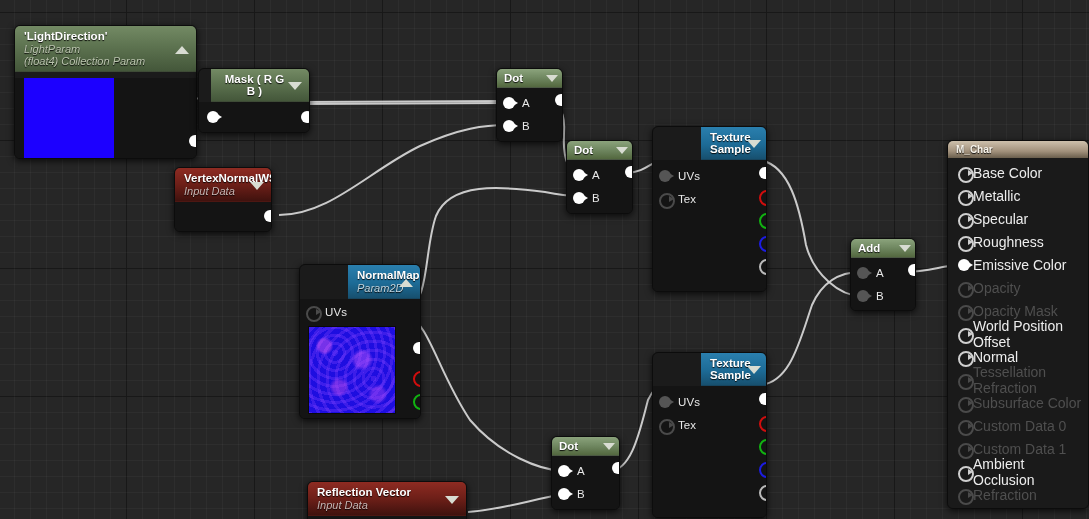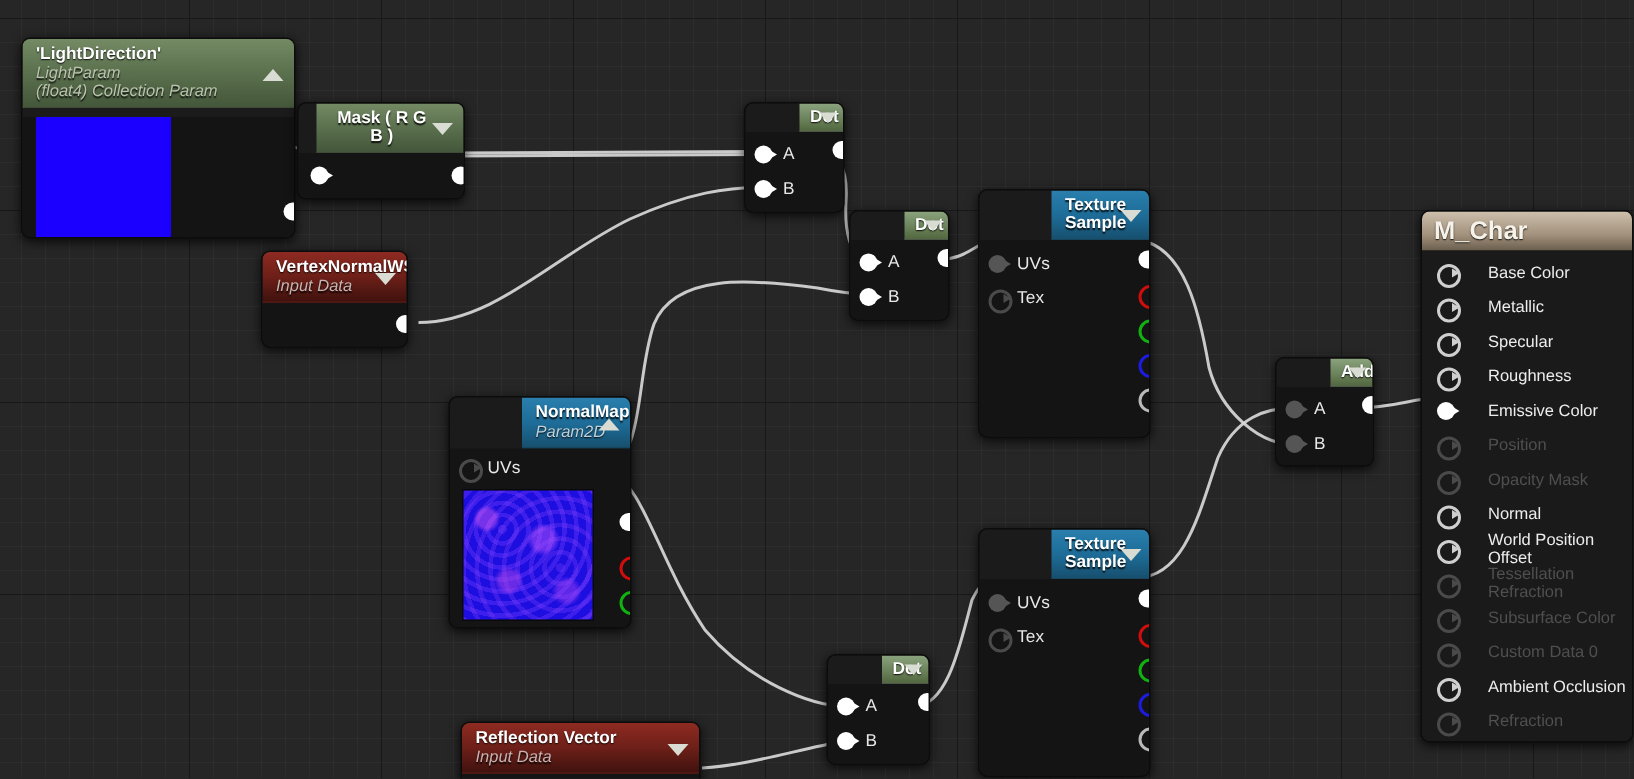--- a/index.html
+++ b/index.html
@@ -38,21 +38,21 @@
     font-size:11.5px;
     font-weight:bold;
     text-shadow:0 1px 1px rgba(0,0,0,.9);
     border-bottom:1px solid rgba(0,0,0,.45);
   }
   .node .hdr .sub {
     display:block; font-size:11px; font-weight:normal; font-style:italic;
     color:#b9c3ad; margin-top:1px;
   }
   .hdr.green  { background:linear-gradient(to bottom,#738a64 0%,#5d7350 45%,#44573a 100%); }
-  .hdr.greenS { background:linear-gradient(to bottom,#8ba37c 0%,#6f8760 50%,#53683f 100%);margin-left:36px; }
+  .hdr.greenS { background:linear-gradient(to bottom,#8ba37c 0%,#6f8760 50%,#53683f 100%); }
   .hdr.red    { background:linear-gradient(to bottom,#8e2b22 0%,#6d1f18 50%,#40120e 100%); }
   .hdr.blue   { background:linear-gradient(to bottom,#2a7fae 0%,#1d6b96 55%,#17506f 100%);margin-left:48px; }
   .hdr.tan    { background:linear-gradient(to bottom,#cdc0ac 0%,#a2917c 60%,#6a5e4d 100%); color:#f5f0e6;}
   .hdr.tan .t { color:#f7f3ea; }
 
   .caret {
     position:absolute; right:7px; top:50%; margin-top:-3px;
     width:0;height:0;border-left:7px solid transparent;border-right:7px solid transparent;
   }
   .caret.down { border-top:8px solid #d8dcd2; }
@@ -82,24 +82,24 @@
   .pin.b::before { background:transparent; border:2.4px solid #1c1ce0; }
   .pin.b::after  { border-left-color:#1c1ce0; }
   .pin.a::before { background:transparent; border:2.4px solid #b9b9b9; }
   .pin.a::after  { border-left-color:#b9b9b9; }
 
   .swatch { margin:6px 9px 8px 9px; width:90px; height:90px; }
   .thumb  { margin:5px 8px 7px 8px; width:88px; height:88px; border:1px solid #0a0a0a; }
 
   
   #m_char { position:absolute; left:947px; top:140px; width:142px; }
-  #m_char .hdr { padding:3px 8px; font-size:17px; border-bottom:none; }
+  #m_char .hdr { padding:3px 8px; font-size:10px; border-bottom:none; }
   #m_char .body { background:#1a1a1a; padding:3px 0 2px 0; }
   .mrow { display:flex; align-items:center; height:23px; padding-left:10px; }
-  .mrow .lbl { font-size:11px; color:#ededed; margin-left:22px; }
+  .mrow .lbl { font-size:14px; color:#ededed; margin-left:3px; }
   .mrow.disabled .lbl { color:#4f4f4f; }
 
   .node-pin-abs { position:absolute; }
 </style>
 </head>
 <body>
 
 <div id="canvas">
 
   <svg class="wires">
@@ -384,46 +384,50 @@
       <div class="mrow">
         <span class="pin hollow"></span>
         <span class="lbl">Roughness</span>
       </div>
       <div class="mrow">
         <span class="pin filled"></span>
         <span class="lbl">Emissive Color</span>
       </div>
       <div class="mrow disabled">
         <span class="pin hollow off"></span>
-        <span class="lbl">Position</span>
+        <span class="lbl">Opacity</span>
       </div>
       <div class="mrow disabled">
         <span class="pin hollow off"></span>
         <span class="lbl">Opacity Mask</span>
       </div>
       <div class="mrow">
         <span class="pin hollow"></span>
+        <span class="lbl">World Position Offset</span>
+      </div>
+      <div class="mrow">
+        <span class="pin hollow"></span>
         <span class="lbl">Normal</span>
       </div>
-      <div class="mrow">
-        <span class="pin hollow"></span>
-        <span class="lbl">World Position Offset</span>
-      </div>
       <div class="mrow disabled">
         <span class="pin hollow off"></span>
         <span class="lbl">Tessellation Refraction</span>
       </div>
       <div class="mrow disabled">
         <span class="pin hollow off"></span>
         <span class="lbl">Subsurface Color</span>
       </div>
       <div class="mrow disabled">
         <span class="pin hollow off"></span>
         <span class="lbl">Custom Data 0</span>
       </div>
+      <div class="mrow disabled">
+        <span class="pin hollow off"></span>
+        <span class="lbl">Custom Data 1</span>
+      </div>
       <div class="mrow">
         <span class="pin hollow"></span>
         <span class="lbl">Ambient Occlusion</span>
       </div>
       <div class="mrow disabled">
         <span class="pin hollow off"></span>
         <span class="lbl">Refraction</span>
       </div>
 
     </div>

